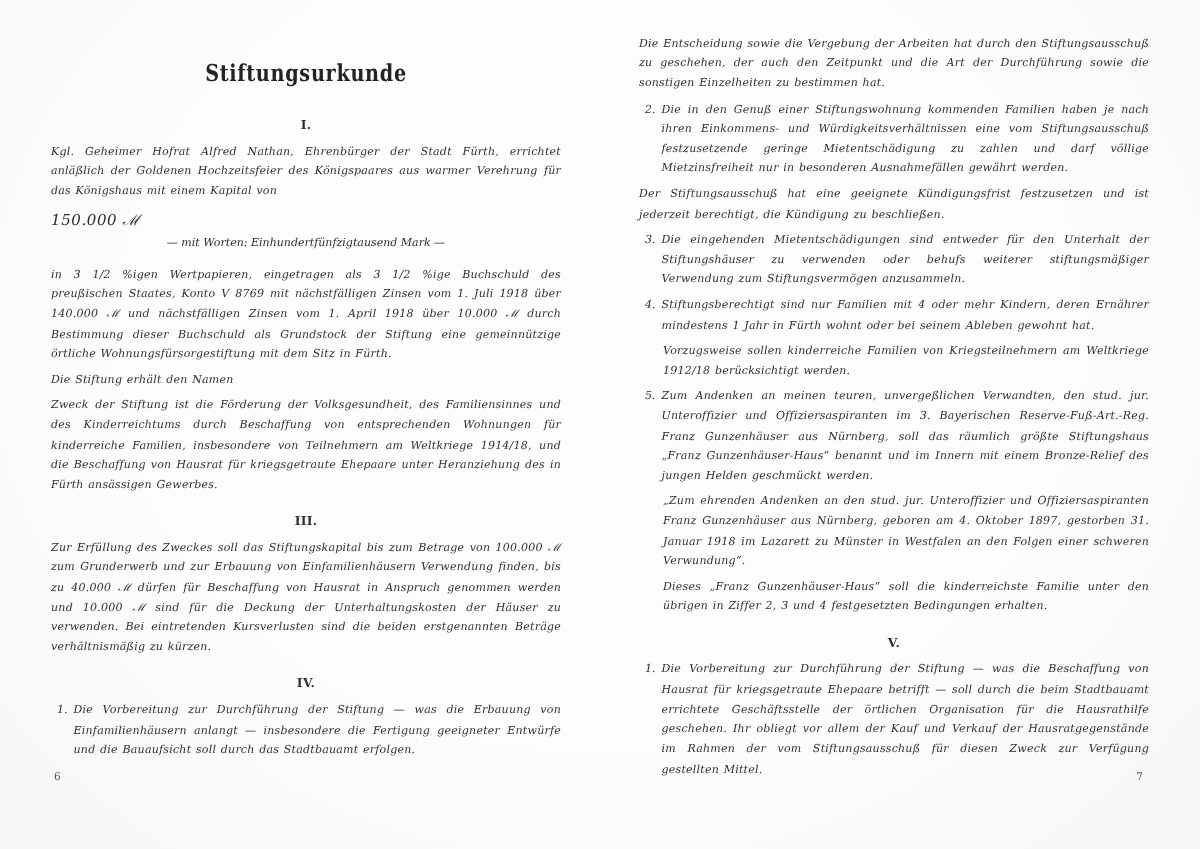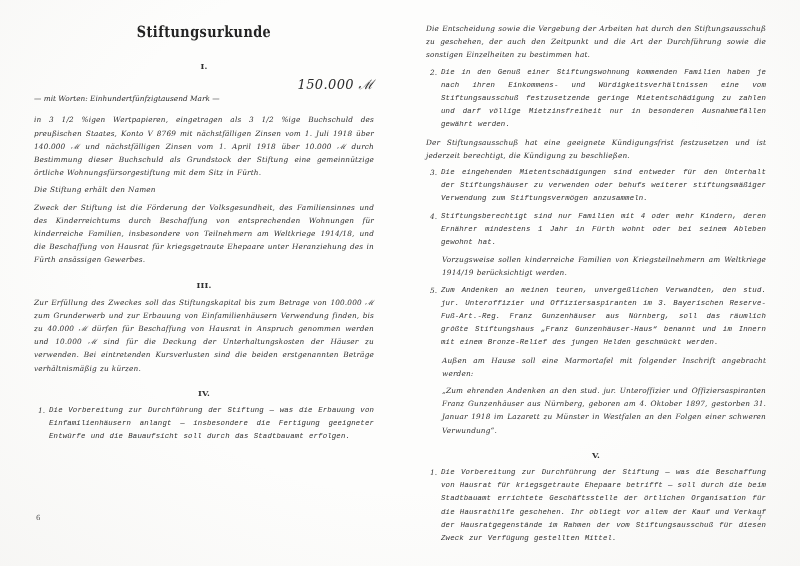--- a/index.html
+++ b/index.html
@@ -31,21 +31,21 @@
     display: flex;
     flex-direction: row;
   }
   .leaf {
     position: relative;
     box-sizing: border-box;
     width: 50%;
     height: 100%;
     padding: 0;
   }
-  .leaf-left  { padding: 8px 26px 0 34px; }
+  .leaf-left  { padding: 25px 26px 0 34px; }
   .leaf-right { padding: 22px 34px 0 26px; }
 
   .doc-title {
     text-align: center;
     font-family: "DejaVu Serif", "Liberation Serif", serif;
     font-weight: 700;
     font-size: 15.5px;
     letter-spacing: 0.5px;
     color: #232323;
     margin: 14px 0 20px 0;
@@ -85,39 +85,38 @@
   .numbered .marker {
     flex: 0 0 auto;
     font-size: 7.35px;
     line-height: 13.2px;
     font-style: italic;
     color: #2e2e2e;
     padding-left: 4px;
   }
   .numbered .body {
     flex: 1 1 auto;
-    font-family: Liberation Mono, monospace;
   }
   .numbered .body .para { margin-bottom: 0; }
 
   .sub-indent {
     padding-left: 16px;
   }
 
   .amount {
-    text-align: right;
-    font-size: 13px;
+    text-align: left;
+    font-size: 10px;
     line-height: 13.2px;
     margin: 7px 0 1px 0;
     font-style: italic;
     letter-spacing: 0.4px;
     color: #2b2b2b;
   }
   .amount-words {
-    text-align: left;
+    text-align: center;
     font-size: 7.35px;
     line-height: 13.2px;
     margin: 0 0 8px 0;
     font-style: italic;
     color: #2b2b2b;
   }
 
   .quoted-name {
     text-align: center;
     font-size: 7.35px;
@@ -151,20 +150,21 @@
 
 <div class="page">
   <div class="paper-tint"></div>
 
   <div class="spread">
 
     <div class="leaf leaf-left">
       <div class="doc-title">Stiftungsurkunde</div>
       <div id="left-sections">
           <div class="section-num">I.</div>
+          <p class="para">Kgl. Geheimer Hofrat Alfred Nathan, Ehrenbürger der Stadt Fürth, errichtet anläßlich der Goldenen Hochzeitsfeier des Königspaares aus warmer Verehrung für das Königshaus mit einem Kapital von</p>
           <p class="amount">150.000 ℳ</p>
           <p class="amount-words">— mit Worten: Einhundertfünfzigtausend Mark —</p>
           <p class="para">in 3 1/2 %igen Wertpapieren, eingetragen als 3 1/2 %ige Buchschuld des preußischen Staates, Konto V 8769 mit nächstfälligen Zinsen vom 1. Juli 1918 über 140.000 ℳ und nächstfälligen Zinsen vom 1. April 1918 über 10.000 ℳ durch Bestimmung dieser Buchschuld als Grundstock der Stiftung eine gemeinnützige örtliche Wohnungsfürsorgestiftung mit dem Sitz in Fürth.</p>
           <p class="para">Die Stiftung erhält den Namen</p>
           <p class="para">Zweck der Stiftung ist die Förderung der Volksgesundheit, des Familiensinnes und des Kinderreichtums durch Beschaffung von entsprechenden Wohnungen für kinderreiche Familien, insbesondere von Teilnehmern am Weltkriege 1914/18, und die Beschaffung von Hausrat für kriegsgetraute Ehepaare unter Heranziehung des in Fürth ansässigen Gewerbes.</p>
           <div class="section-num">III.</div>
           <p class="para">Zur Erfüllung des Zweckes soll das Stiftungskapital bis zum Betrage von 100.000 ℳ zum Grunderwerb und zur Erbauung von Einfamilienhäusern Verwendung finden, bis zu 40.000 ℳ dürfen für Beschaffung von Hausrat in Anspruch genommen werden und 10.000 ℳ sind für die Deckung der Unterhaltungskosten der Häuser zu verwenden. Bei eintretenden Kursverlusten sind die beiden erstgenannten Beträge verhältnismäßig zu kürzen.</p>
           <div class="section-num">IV.</div>
           <div class="numbered">
             <div class="marker">1.</div>
@@ -191,29 +191,29 @@
             <div class="body">
               <p class="para">Die eingehenden Mietentschädigungen sind entweder für den Unterhalt der Stiftungshäuser zu verwenden oder behufs weiterer stiftungsmäßiger Verwendung zum Stiftungsvermögen anzusammeln.</p>
             </div>
           </div>
           <div class="numbered">
             <div class="marker">4.</div>
             <div class="body">
               <p class="para">Stiftungsberechtigt sind nur Familien mit 4 oder mehr Kindern, deren Ernährer mindestens 1 Jahr in Fürth wohnt oder bei seinem Ableben gewohnt hat.</p>
             </div>
           </div>
-          <p class="para sub-indent">Vorzugsweise sollen kinderreiche Familien von Kriegsteilnehmern am Weltkriege 1914/19 berücksichtigt werden.</p>
+          <p class="para sub-indent">Vorzugsweise sollen kinderreiche Familien von Kriegsteilnehmern am Weltkriege 1912/18 berücksichtigt werden.</p>
           <div class="numbered">
             <div class="marker">5.</div>
             <div class="body">
               <p class="para">Zum Andenken an meinen teuren, unvergeßlichen Verwandten, den stud. jur. Unteroffizier und Offiziersaspiranten im 3. Bayerischen Reserve-Fuß-Art.-Reg. Franz Gunzenhäuser aus Nürnberg, soll das räumlich größte Stiftungshaus „Franz Gunzenhäuser-Haus“ benannt und im Innern mit einem Bronze-Relief des jungen Helden geschmückt werden.</p>
             </div>
           </div>
-          <p class="para sub-indent">Außen am Hause soll eine Marmortafel mit folgender Inschrift angebracht werden:</p>
           <p class="para sub-indent">„Zum ehrenden Andenken an den stud. jur. Unteroffizier und Offiziersaspiranten Franz Gunzenhäuser aus Nürnberg, geboren am 4. Oktober 1897, gestorben 31. Januar 1918 im Lazarett zu Münster in Westfalen an den Folgen einer schweren Verwundung“.</p>
+          <p class="para sub-indent">Dieses „Franz Gunzenhäuser-Haus“ soll die kinderreichste Familie unter den übrigen in Ziffer 2, 3 und 4 festgesetzten Bedingungen erhalten.</p>
           <div class="section-num">V.</div>
           <div class="numbered">
             <div class="marker">1.</div>
             <div class="body">
               <p class="para">Die Vorbereitung zur Durchführung der Stiftung — was die Beschaffung von Hausrat für kriegsgetraute Ehepaare betrifft — soll durch die beim Stadtbauamt errichtete Geschäftsstelle der örtlichen Organisation für die Hausrathilfe geschehen. Ihr obliegt vor allem der Kauf und Verkauf der Hausratgegenstände im Rahmen der vom Stiftungsausschuß für diesen Zweck zur Verfügung gestellten Mittel.</p>
             </div>
           </div>
         </div>
       <div class="folio folio-right">7</div>
     </div>

